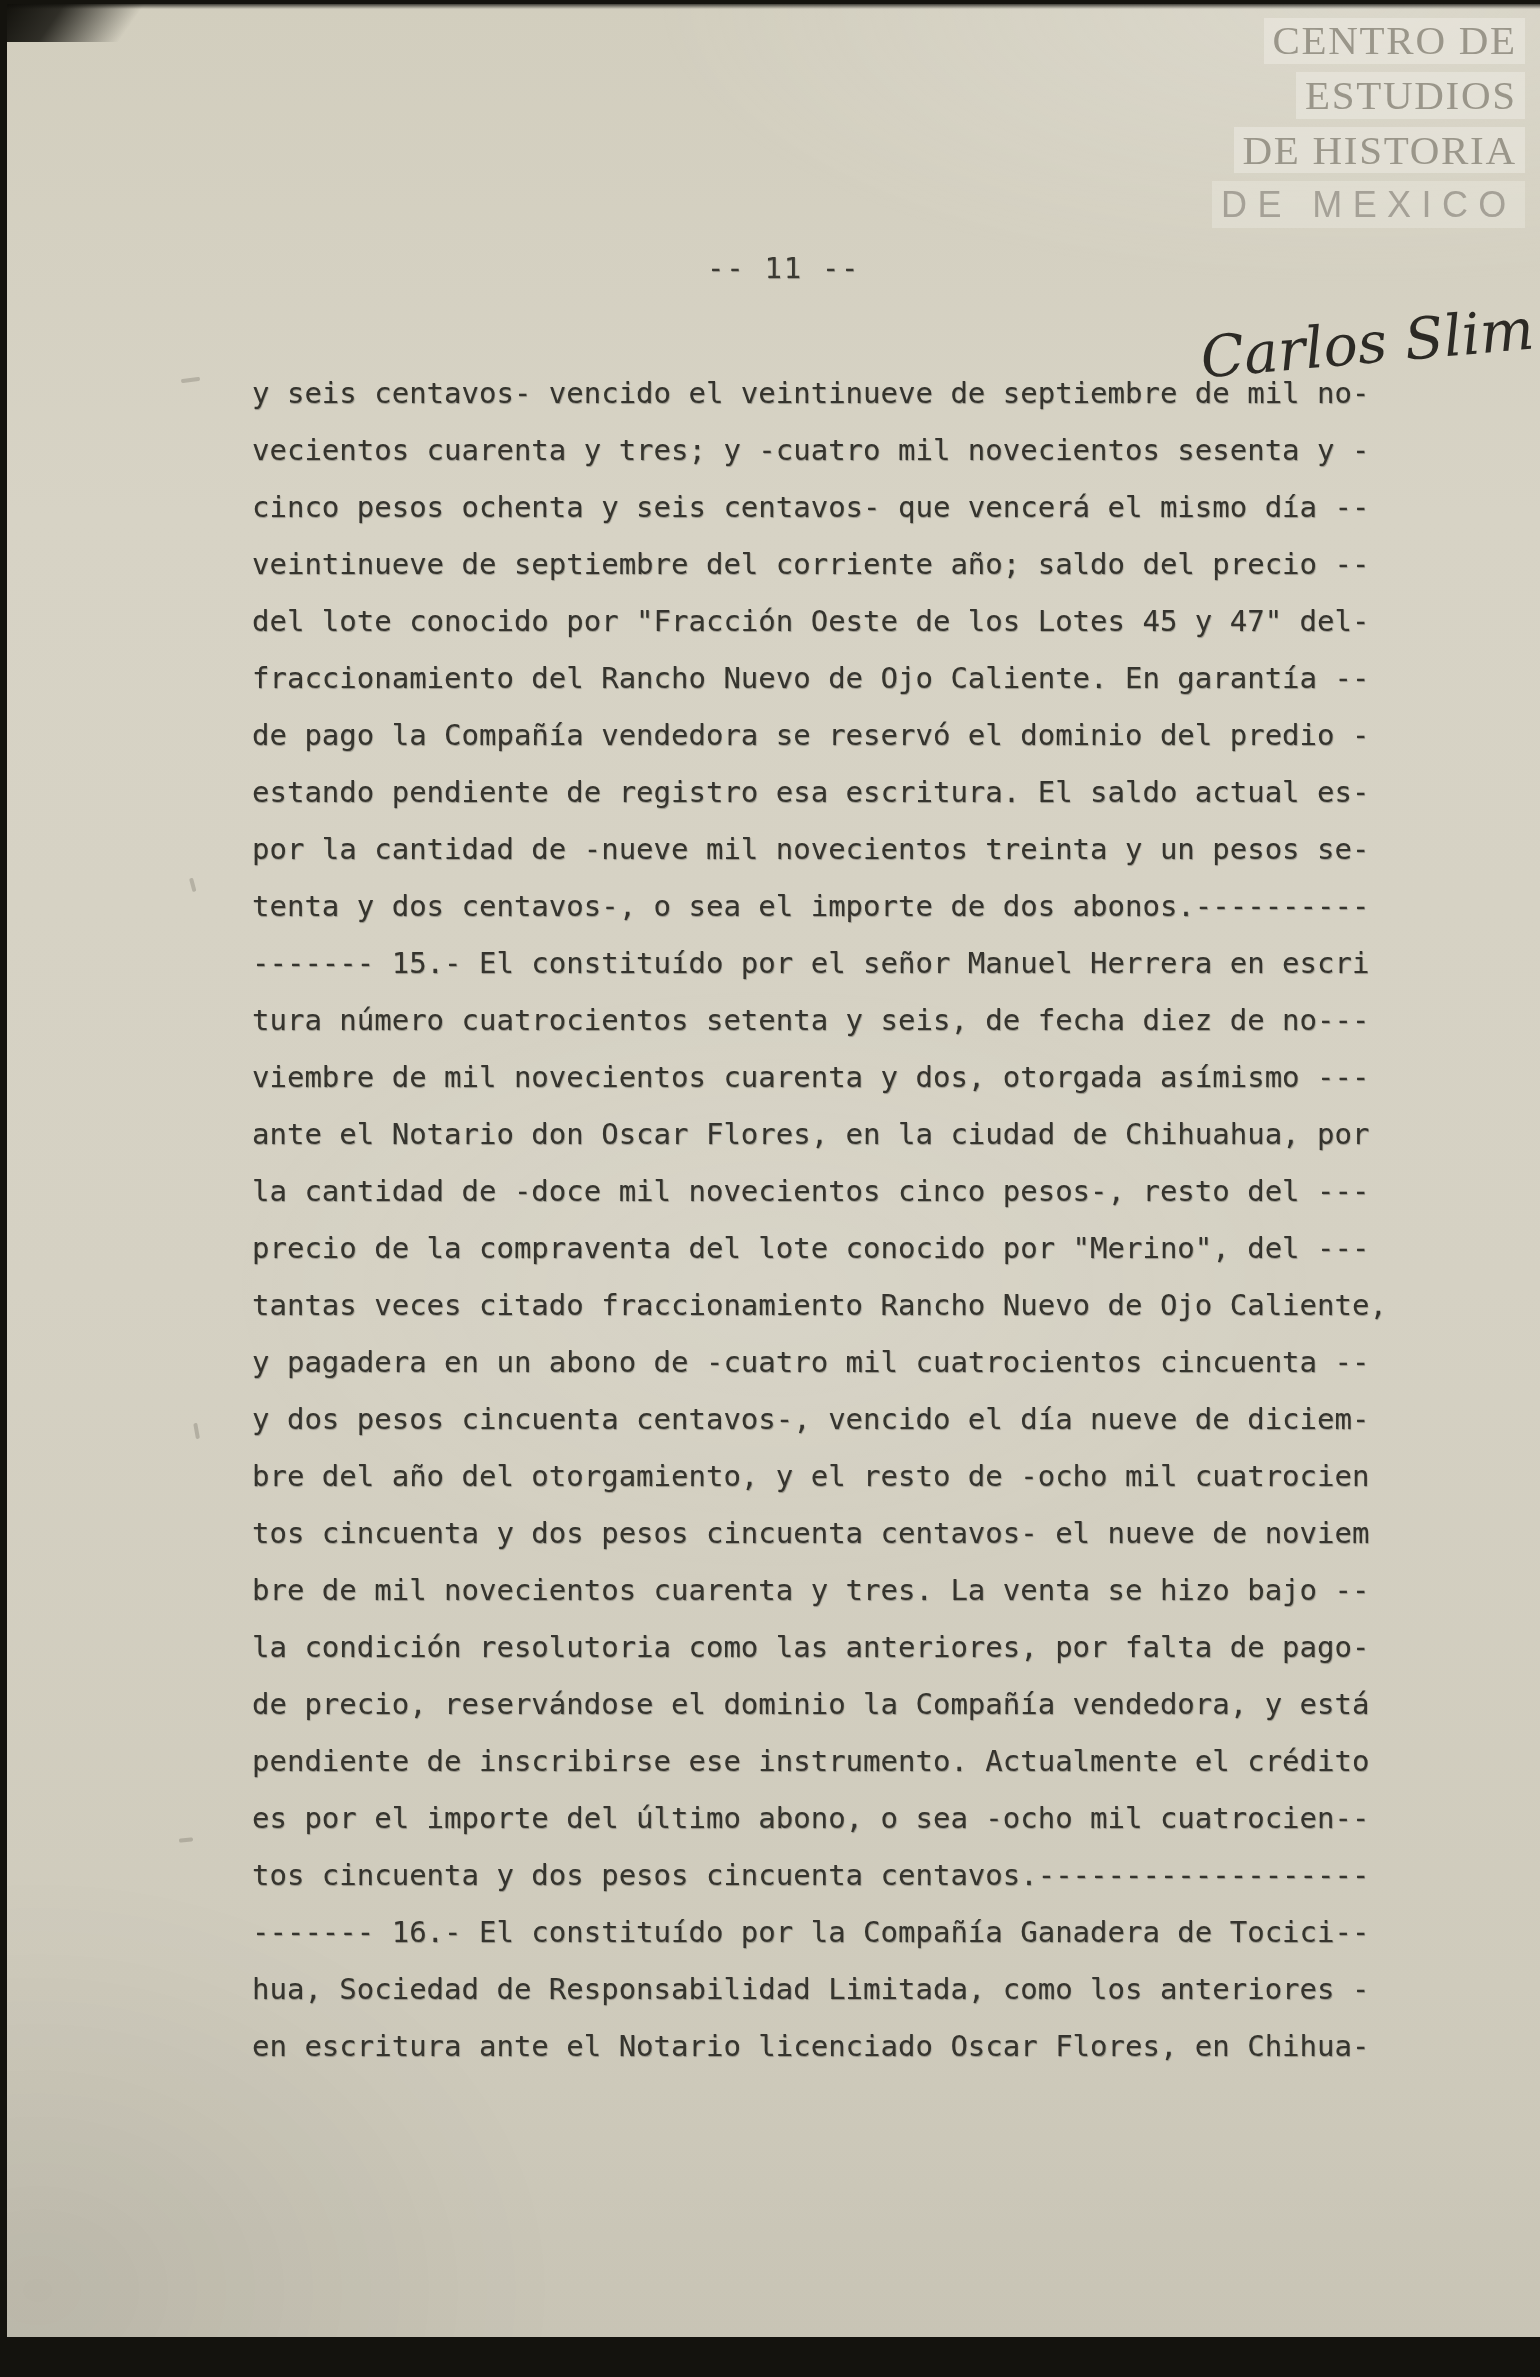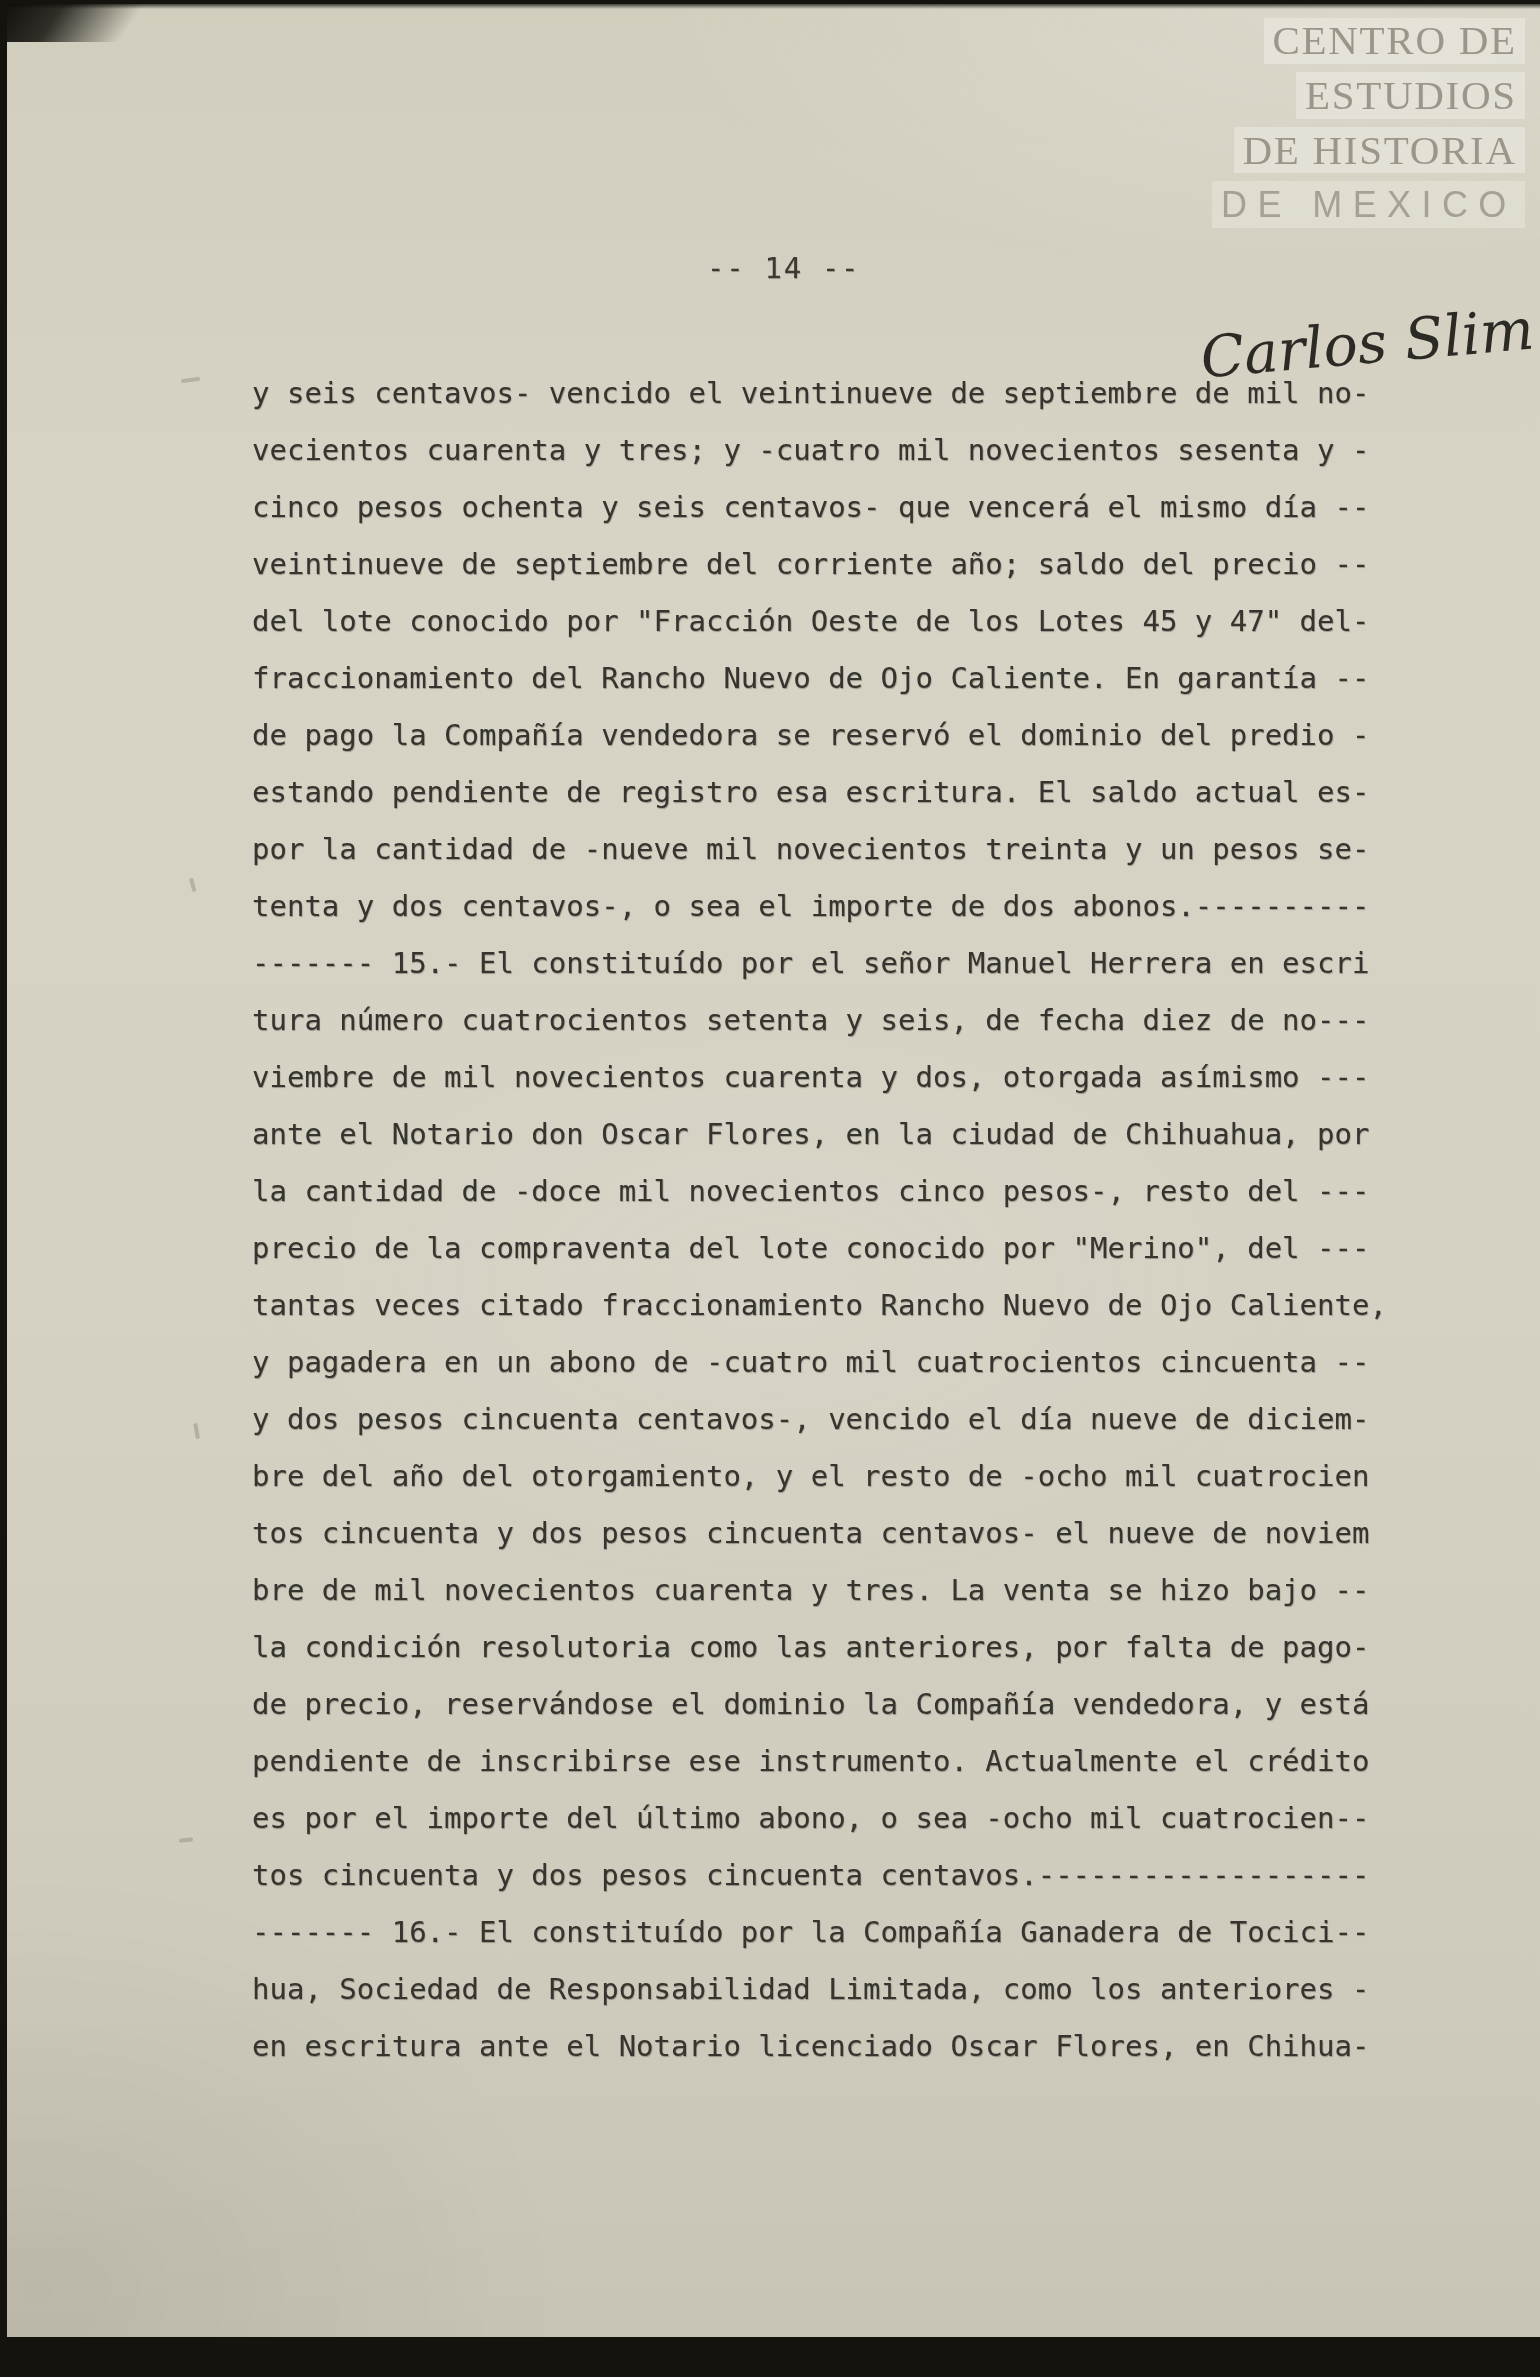--- a/index.html
+++ b/index.html
@@ -116,21 +116,21 @@
 
   <div class="stamp">
       <div class="stamp-line">CENTRO DE</div>
       <div class="stamp-line">ESTUDIOS</div>
       <div class="stamp-line">DE HISTORIA</div>
       <div class="stamp-line">DE MEXICO</div>
     </div>
 
   <div class="signature">Carlos Slim</div>
 
-  <div class="page-number">-- 14 --</div>
+  <div class="page-number">-- 11 --</div>
 
   <div class="body-text"><div class="text-line">y seis centavos- vencido el veintinueve de septiembre de mil no-</div><div class="text-line">vecientos cuarenta y tres; y -cuatro mil novecientos sesenta y -</div><div class="text-line">cinco pesos ochenta y seis centavos- que vencerá el mismo día --</div><div class="text-line">veintinueve de septiembre del corriente año; saldo del precio --</div><div class="text-line">del lote conocido por "Fracción Oeste de los Lotes 45 y 47" del-</div><div class="text-line">fraccionamiento del Rancho Nuevo de Ojo Caliente. En garantía --</div><div class="text-line">de pago la Compañía vendedora se reservó el dominio del predio -</div><div class="text-line">estando pendiente de registro esa escritura. El saldo actual es-</div><div class="text-line">por la cantidad de -nueve mil novecientos treinta y un pesos se-</div><div class="text-line">tenta y dos centavos-, o sea el importe de dos abonos.----------</div><div class="text-line">------- 15.- El constituído por el señor Manuel Herrera en escri</div><div class="text-line">tura número cuatrocientos setenta y seis, de fecha diez de no---</div><div class="text-line">viembre de mil novecientos cuarenta y dos, otorgada asímismo ---</div><div class="text-line">ante el Notario don Oscar Flores, en la ciudad de Chihuahua, por</div><div class="text-line">la cantidad de -doce mil novecientos cinco pesos-, resto del ---</div><div class="text-line">precio de la compraventa del lote conocido por "Merino", del ---</div><div class="text-line">tantas veces citado fraccionamiento Rancho Nuevo de Ojo Caliente,</div><div class="text-line">y pagadera en un abono de -cuatro mil cuatrocientos cincuenta --</div><div class="text-line">y dos pesos cincuenta centavos-, vencido el día nueve de diciem-</div><div class="text-line">bre del año del otorgamiento, y el resto de -ocho mil cuatrocien</div><div class="text-line">tos cincuenta y dos pesos cincuenta centavos- el nueve de noviem</div><div class="text-line">bre de mil novecientos cuarenta y tres. La venta se hizo bajo --</div><div class="text-line">la condición resolutoria como las anteriores, por falta de pago-</div><div class="text-line">de precio, reservándose el dominio la Compañía vendedora, y está</div><div class="text-line">pendiente de inscribirse ese instrumento. Actualmente el crédito</div><div class="text-line">es por el importe del último abono, o sea -ocho mil cuatrocien--</div><div class="text-line">tos cincuenta y dos pesos cincuenta centavos.-------------------</div><div class="text-line">------- 16.- El constituído por la Compañía Ganadera de Tocici--</div><div class="text-line">hua, Sociedad de Responsabilidad Limitada, como los anteriores -</div><div class="text-line">en escritura ante el Notario licenciado Oscar Flores, en Chihua-</div></div>
 
   <div class="artifact a1"></div>
   <div class="artifact a2"></div>
   <div class="artifact a3"></div>
   <div class="artifact a4"></div>
 
 </div>
 

